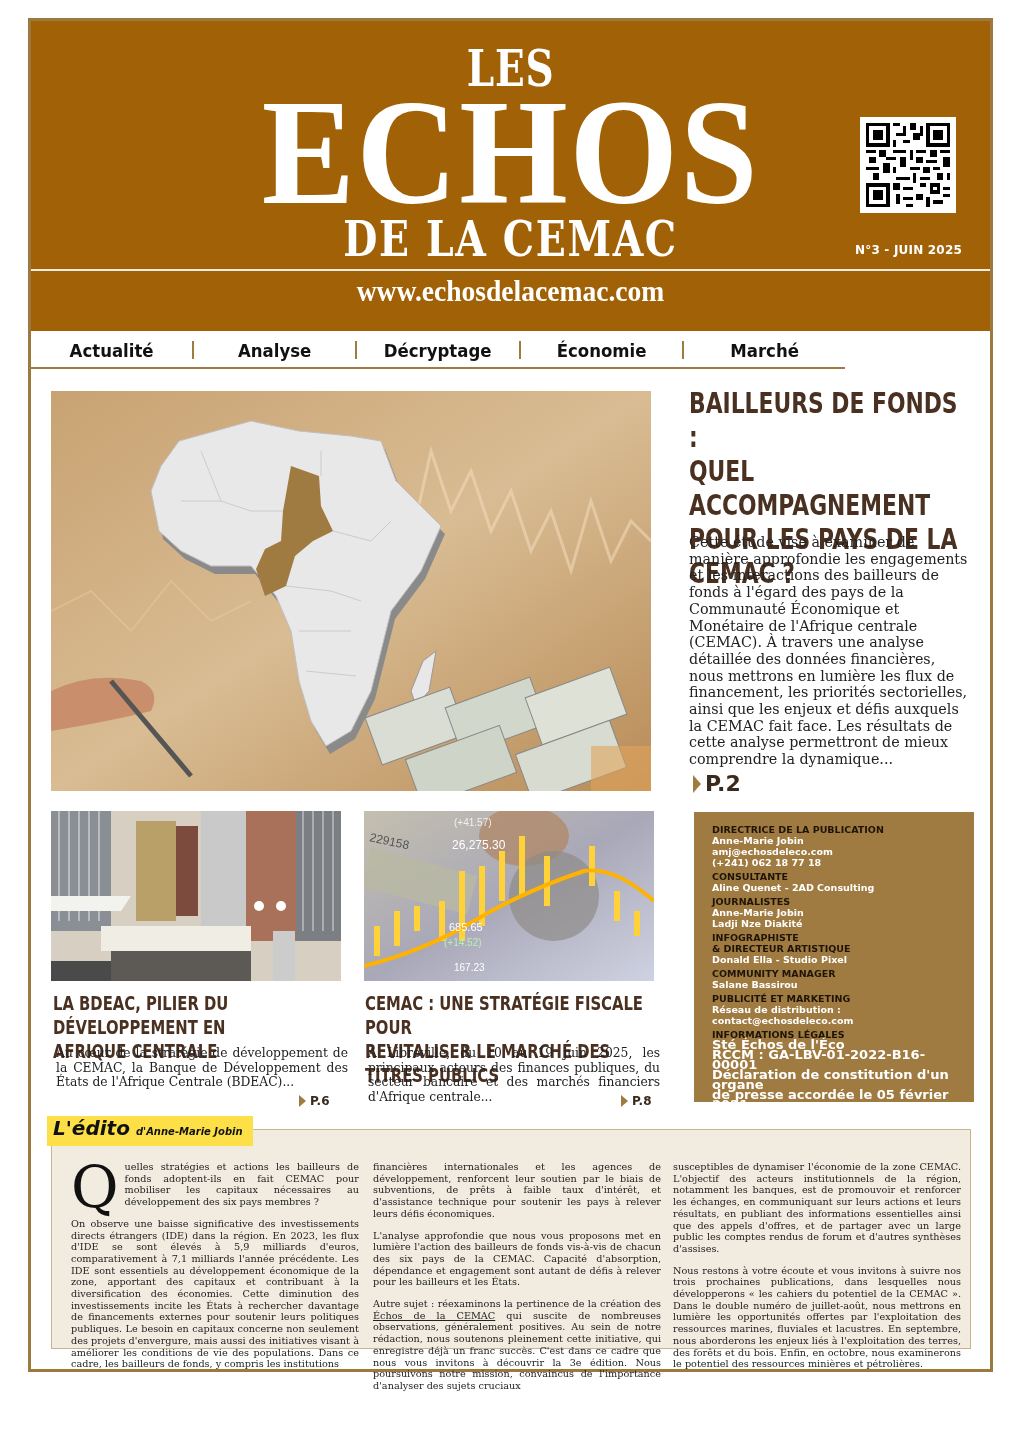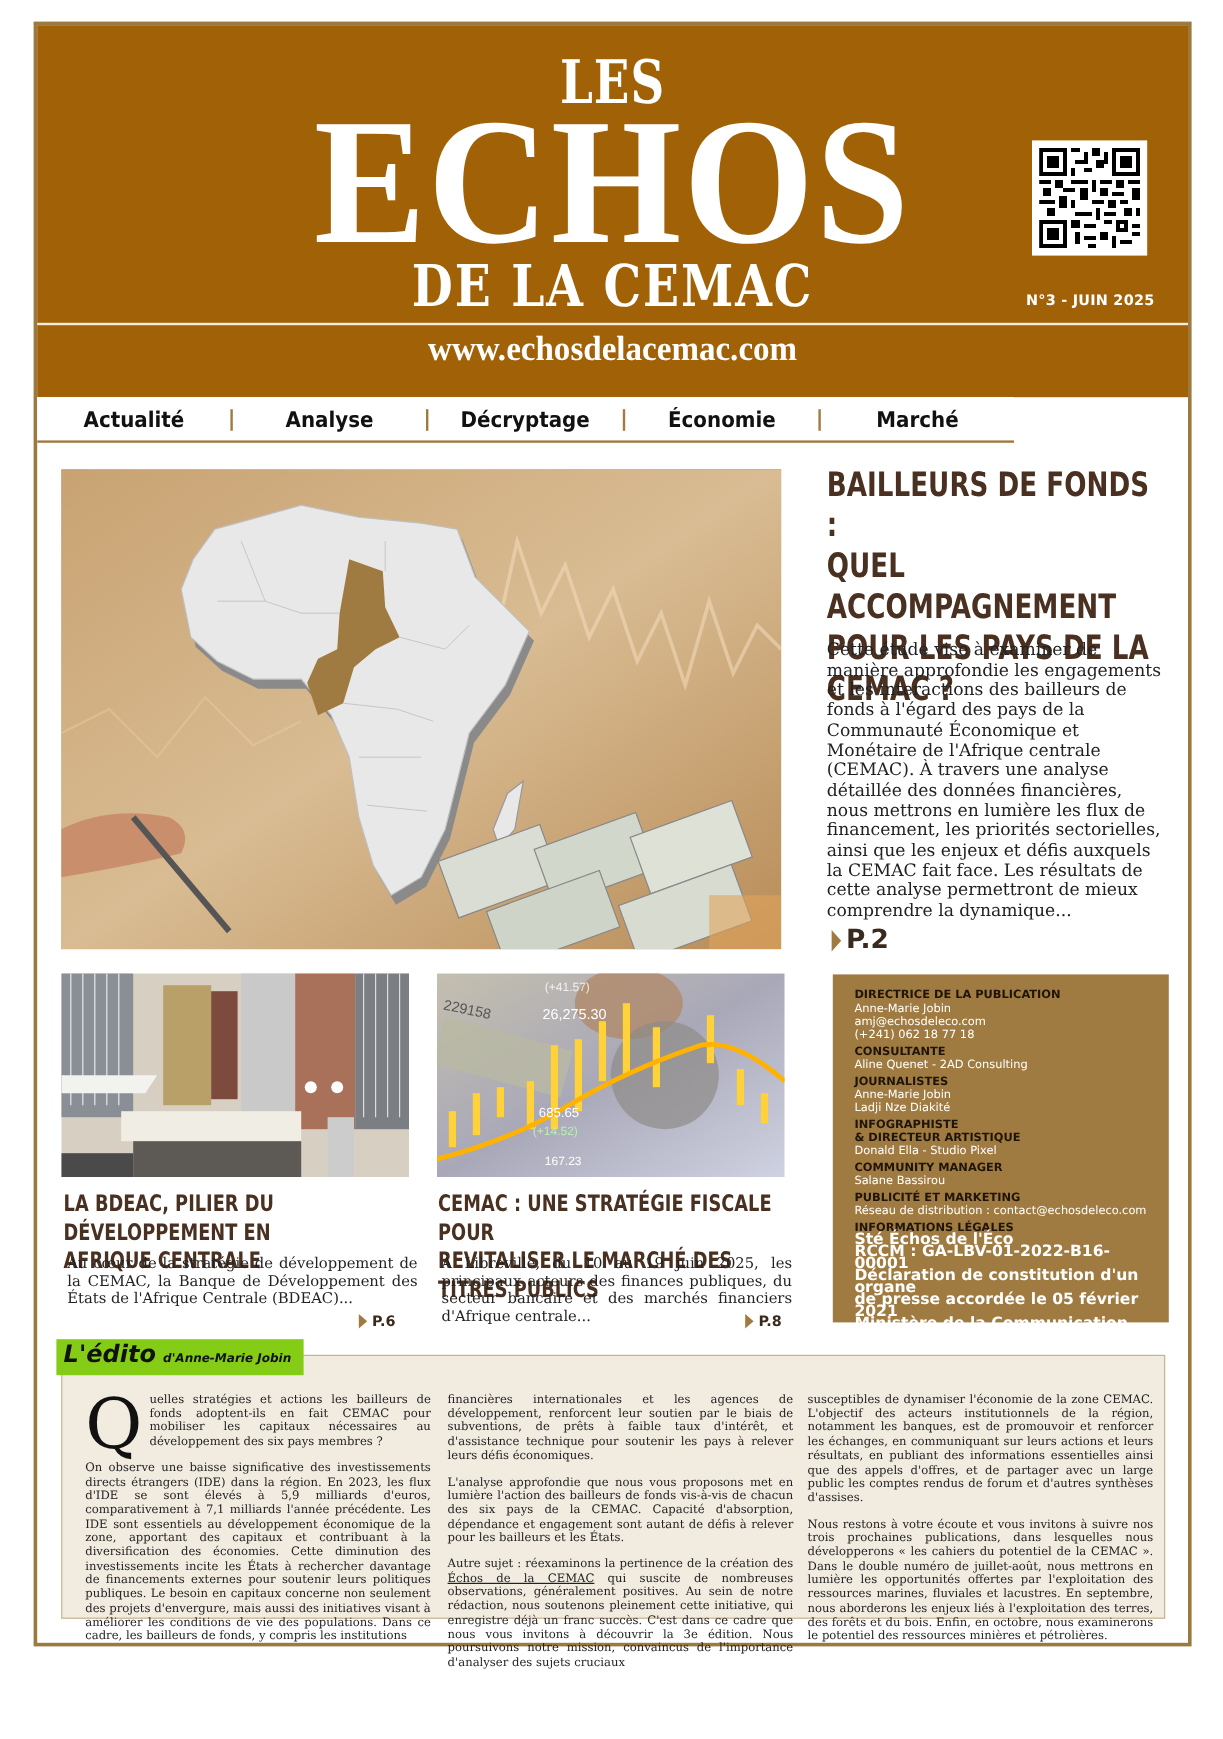--- a/index.html
+++ b/index.html
@@ -104,31 +104,31 @@
   .sec-ref { position: absolute; top: 1073px; font-size: 12px; text-align: right; }
 
   
   .credits {
     position: absolute; left: 663px; top: 791px; width: 280px; height: 290px;
     background: #a07b41; padding: 12px 18px;
     font-family: "DejaVu Sans", sans-serif; color: #fff;
   }
   .cred-group { margin-bottom: 3px; }
   .cred-head { font-size: 9.5px; font-weight: bold; color: #1f1408; line-height: 11px; }
-  .cred-line { font-size: 9.5px; font-weight: normal; color: #fff; line-height: 11px; }
+  .cred-line { font-size: 9.5px; font-weight: bold; color: #fff; line-height: 11px; }
   .cred-small { font-size: 13px; font-weight: bold; color: #fff; line-height: 10px; }
 
   
   .edito-box {
     position: absolute; left: 20px; top: 1108px; width: 920px; height: 220px;
     background: #f1ebe0; border: 1px solid #c9b48e;
   }
   .edito-tab {
     position: absolute; left: 16px; top: 1095px; height: 30px; padding: 0 10px 0 6px;
-    background: #84cc16; display: flex; align-items: baseline; gap: 6px;
+    background: #fde047; display: flex; align-items: baseline; gap: 6px;
   }
   .edito-label {
     font-family: "DejaVu Sans", sans-serif; font-weight: bold; font-style: italic;
     font-size: 20px; color: #111;
   }
   .edito-author {
     font-family: "DejaVu Sans", sans-serif; font-weight: bold; font-style: italic;
     font-size: 10px; color: #111;
   }
   .edito-col {

